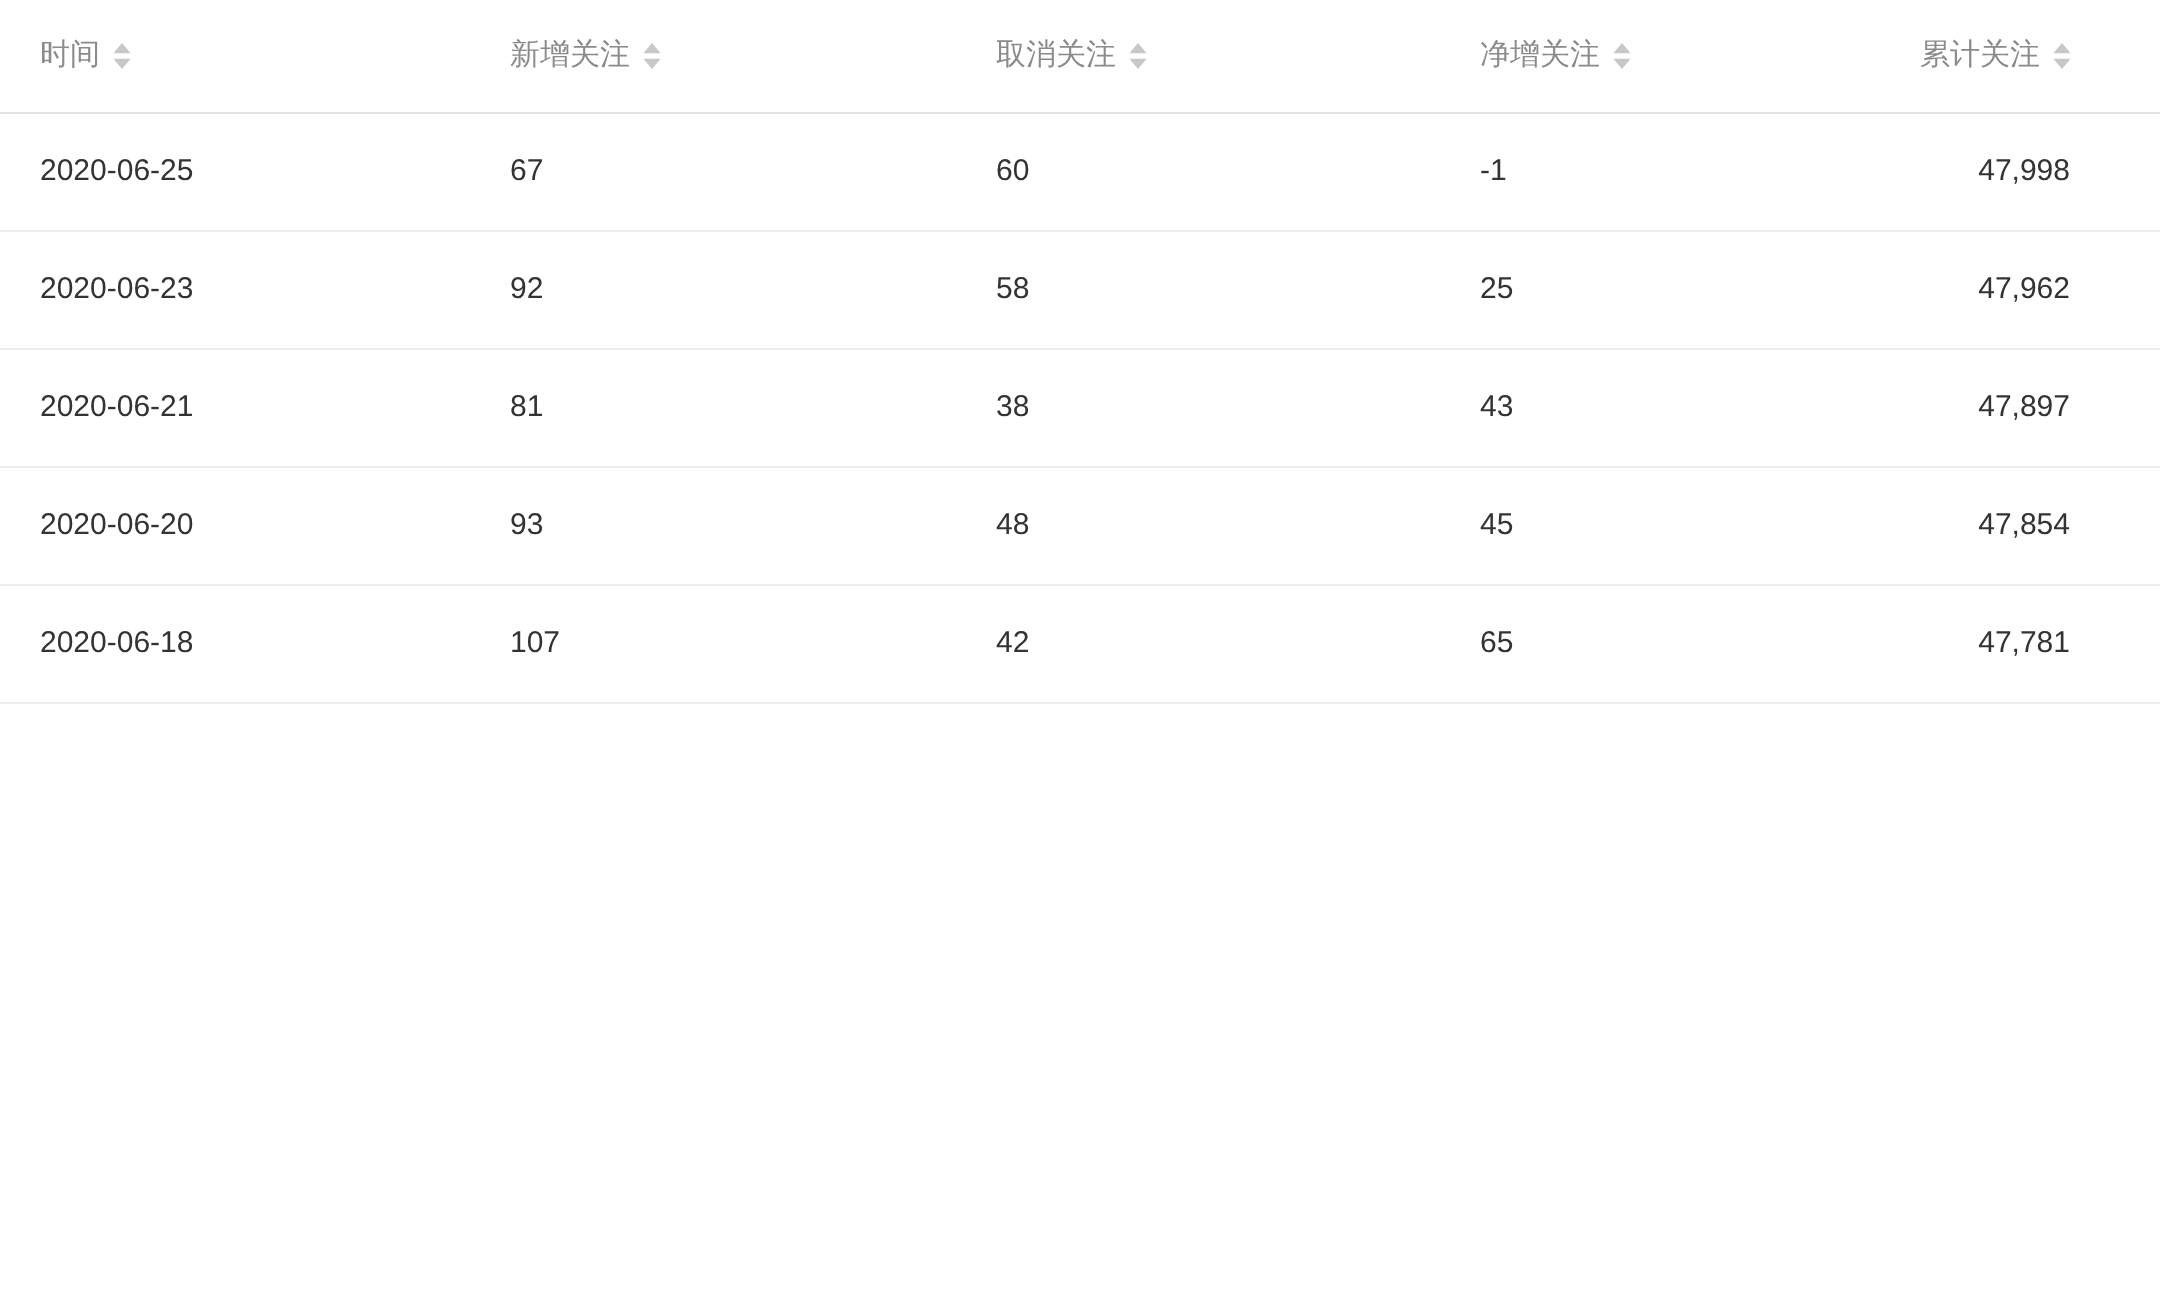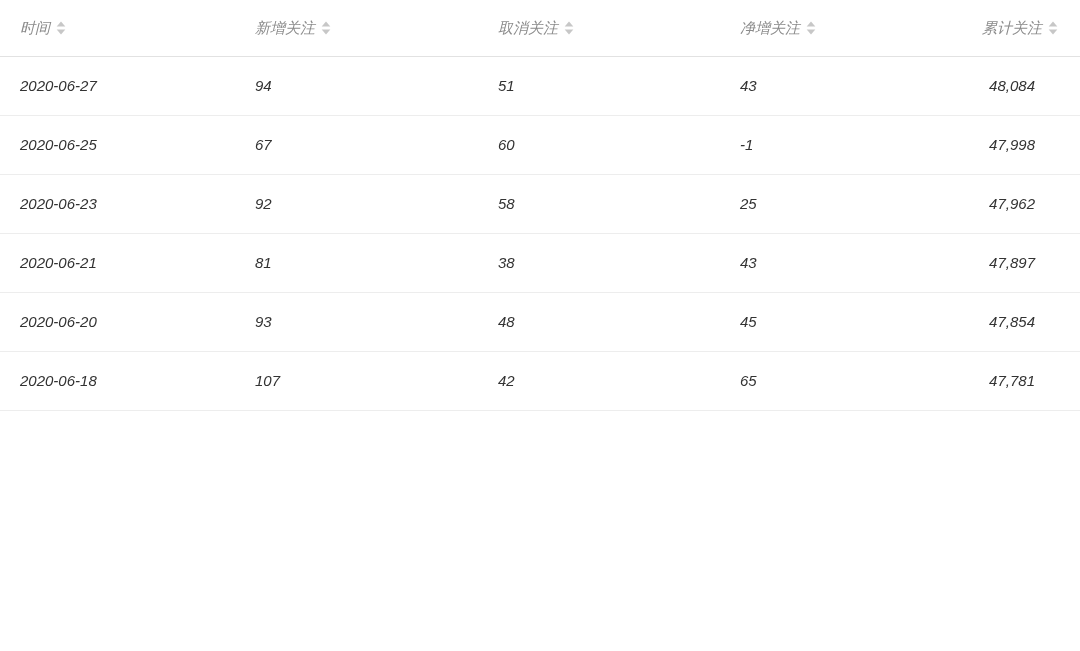--- a/index.html
+++ b/index.html
@@ -7,42 +7,41 @@
     margin: 0; padding: 0;
     width: 1080px; height: 651px;
     overflow: hidden;
     background: #ffffff;
     font-family: "Liberation Sans", "DejaVu Sans", sans-serif;
   }
   table.follow-table {
     width: 1080px;
     border-collapse: collapse;
     table-layout: fixed;
-    font-style: italic;
   }
   col.c1 { width: 235px; }
   col.c2 { width: 243px; }
   col.c3 { width: 242px; }
   col.c4 { width: 240px; }
   col.c5 { width: auto; }
 
   thead th {
     height: 56px;
     padding: 0 0 0 20px;
     text-align: left;
     font-weight: 400;
     font-size: 15px;
     color: #8b8b8b;
     border-bottom: 1px solid #e2e2e2;
     white-space: nowrap;
     cursor: pointer;
     user-select: none;
   }
   thead th:last-child {
-    text-align: right;
+    text-align: left;
     padding-left: 0;
     padding-right: 22px;
   }
   tbody td {
     height: 59px;
     padding: 0 0 0 20px;
     font-size: 15px;
     color: #333333;
     border-bottom: 1px solid #ededed;
     white-space: nowrap;
@@ -101,27 +100,20 @@
       </th>
       <th>
         <span class="th-label">累计关注</span><span class="sort-icon"><svg width="10" height="14" viewBox="0 0 10 14">
               <path d="M5 0.5 L9.3 5.6 H0.7 Z" fill="#c7c7c7"></path>
               <path d="M5 13.5 L9.3 8.4 H0.7 Z" fill="#c7c7c7"></path>
             </svg></span>
       </th>
     </tr>
   </thead>
   <tbody>
-  <tr>
-    <td>2020-06-27</td>
-    <td>94</td>
-    <td>51</td>
-    <td>43</td>
-    <td>48,084</td>
-  </tr>
 
 
   <tr>
     <td>2020-06-25</td>
     <td>67</td>
     <td>60</td>
     <td>-1</td>
     <td>47,998</td>
   </tr>
 

